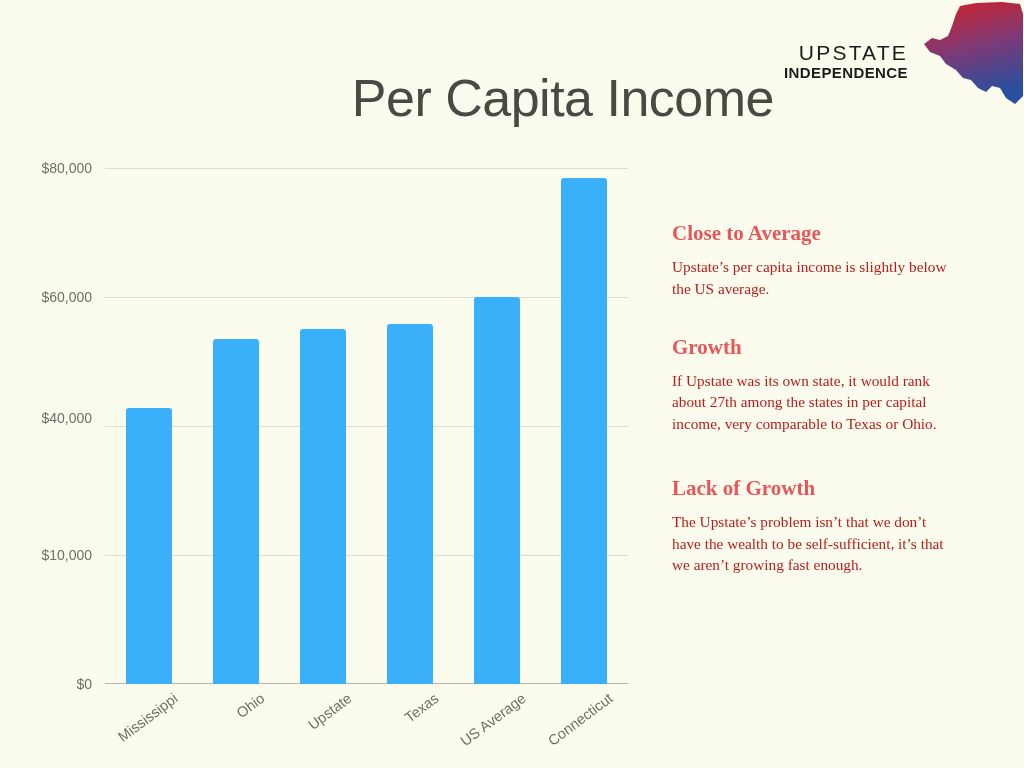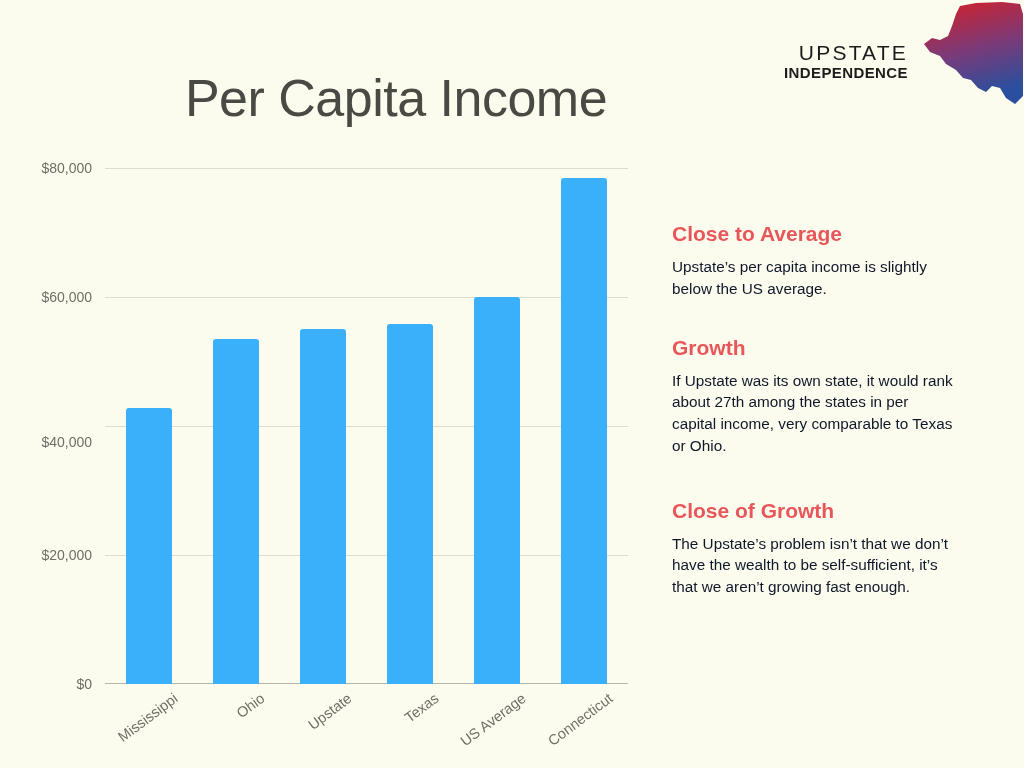--- a/index.html
+++ b/index.html
@@ -49,23 +49,23 @@
     letter-spacing: 0.4px;
     font-weight: 700;
     display: block;
     margin-top: 2px;
   }
 
   
   .chart-title {
     position: absolute;
     top: 68px;
-    left: 12px;
+    left: 6px;
     width: 768px;
-    text-align: center;
+    text-align: right;
     font-size: 52px;
     font-weight: 400;
     color: #4a4a45;
     letter-spacing: -0.5px;
   }
 
   
   .chart-area {
     position: absolute;
     left: 105px;
@@ -141,31 +141,32 @@
 
   
   .panel {
     position: absolute;
     left: 672px;
     top: 222px;
     width: 284px;
   }
   .panel-block {
     margin-bottom: 26px;
+    font-family: Liberation Serif, serif;
   }
   .panel-head {
     font-size: 21px;
     font-weight: 700;
     color: #e8565a;
     margin: 0 0 11px 0;
     line-height: 1.1;
   }
   .panel-body {
     font-size: 15.3px;
-    color: #0f172a;
+    color: #b91c1c;
     line-height: 1.42;
     margin: 0;
   }
   .blk2 { margin-top: 36px; }
   .blk3 { margin-top: 42px; }
 </style>
 </head>
 <body>
 
 <div class="logo-block">
@@ -182,22 +183,22 @@
   <div class="logo-text">
     <span class="logo-upstate">UPSTATE</span>
     <span class="logo-independence">INDEPENDENCE</span>
   </div>
 </div>
 
 <div class="chart-title">Per Capita Income</div>
 
 <div class="ytick-wrap" id="yticks">
     <div class="ytick-label" style="top: 516px;">$0</div>
-    <div class="ytick-label" style="top: 387px;">$20,000</div>
-    <div class="ytick-label" style="top: 274px;">$40,000</div>
+    <div class="ytick-label" style="top: 387px;">$10,000</div>
+    <div class="ytick-label" style="top: 250px;">$40,000</div>
     <div class="ytick-label" style="top: 129px; text-align: right;">$60,000</div>
     <div class="ytick-label" style="top: 0px;">$80,000</div>
   </div>
 
 <div class="chart-area">
   <div id="gridlines">
       <div class="gridline" style="top: 387px;"></div>
       <div class="gridline" style="top: 258px;"></div>
       <div class="gridline" style="top: 129px;"></div>
       <div class="gridline" style="top: 0px;"></div>
@@ -225,16 +226,16 @@
 <div class="panel">
   <div class="panel-block">
     <p class="panel-head">Close to Average</p>
     <p class="panel-body">Upstate’s per capita income is slightly below the US average.</p>
   </div>
   <div class="panel-block blk2">
     <p class="panel-head">Growth</p>
     <p class="panel-body">If Upstate was its own state, it would rank about 27th among the states in per capital income, very comparable to Texas or Ohio.</p>
   </div>
   <div class="panel-block blk3">
-    <p class="panel-head">Close of Growth</p>
+    <p class="panel-head">Lack of Growth</p>
     <p class="panel-body">The Upstate’s problem isn’t that we don’t have the wealth to be self-sufficient, it’s that we aren’t growing fast enough.</p>
   </div>
 </div>
 
 </body></html>

